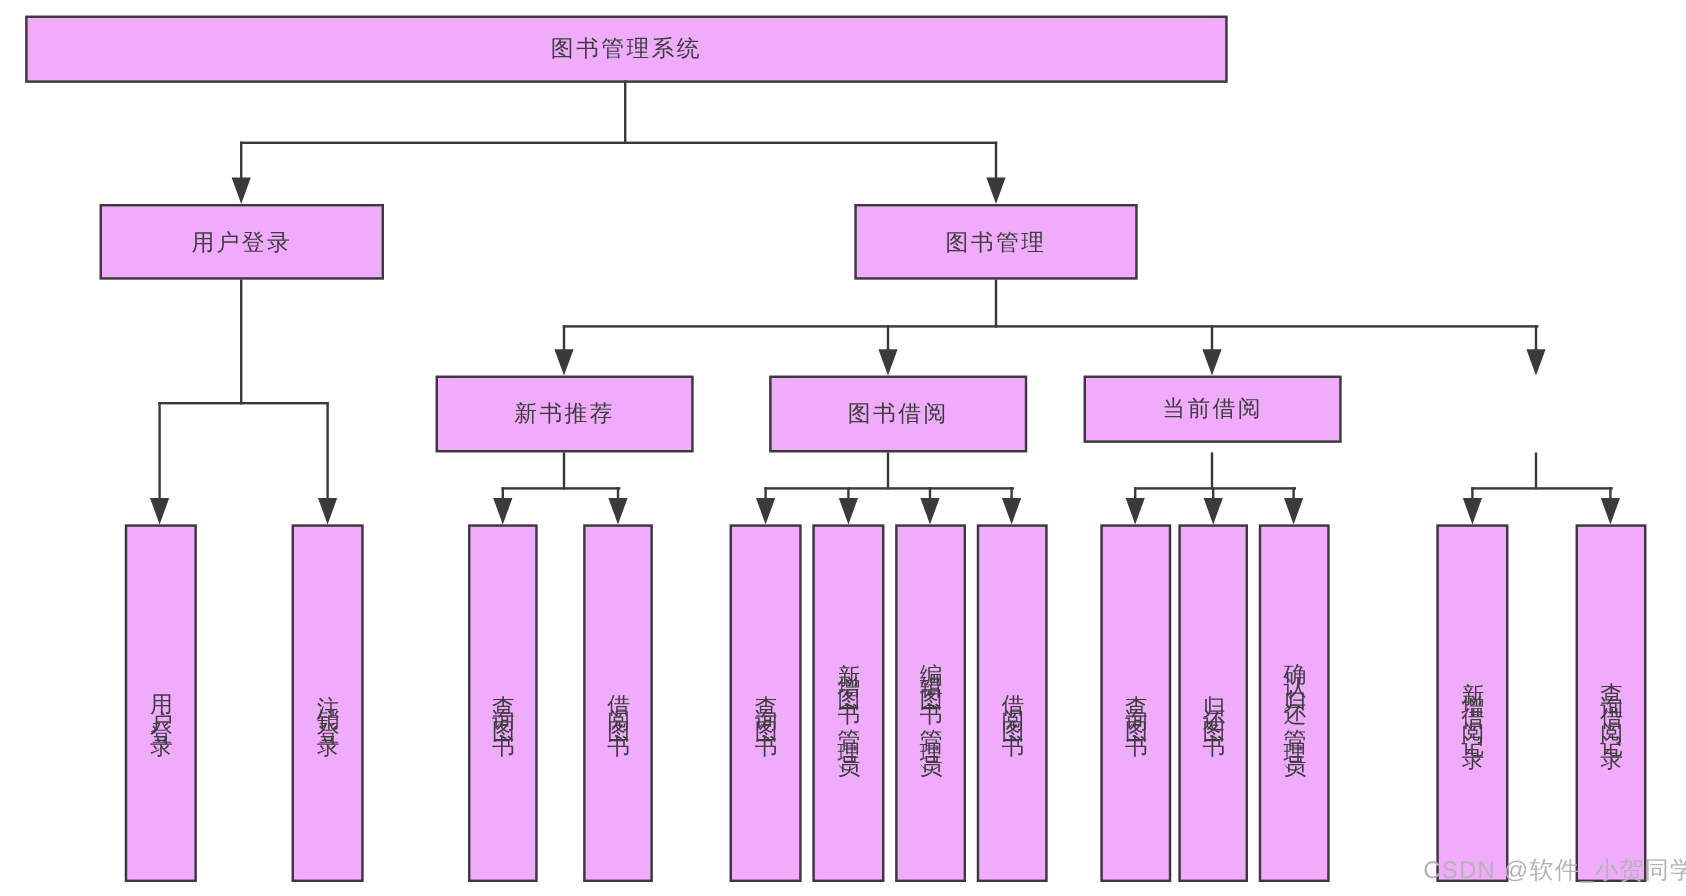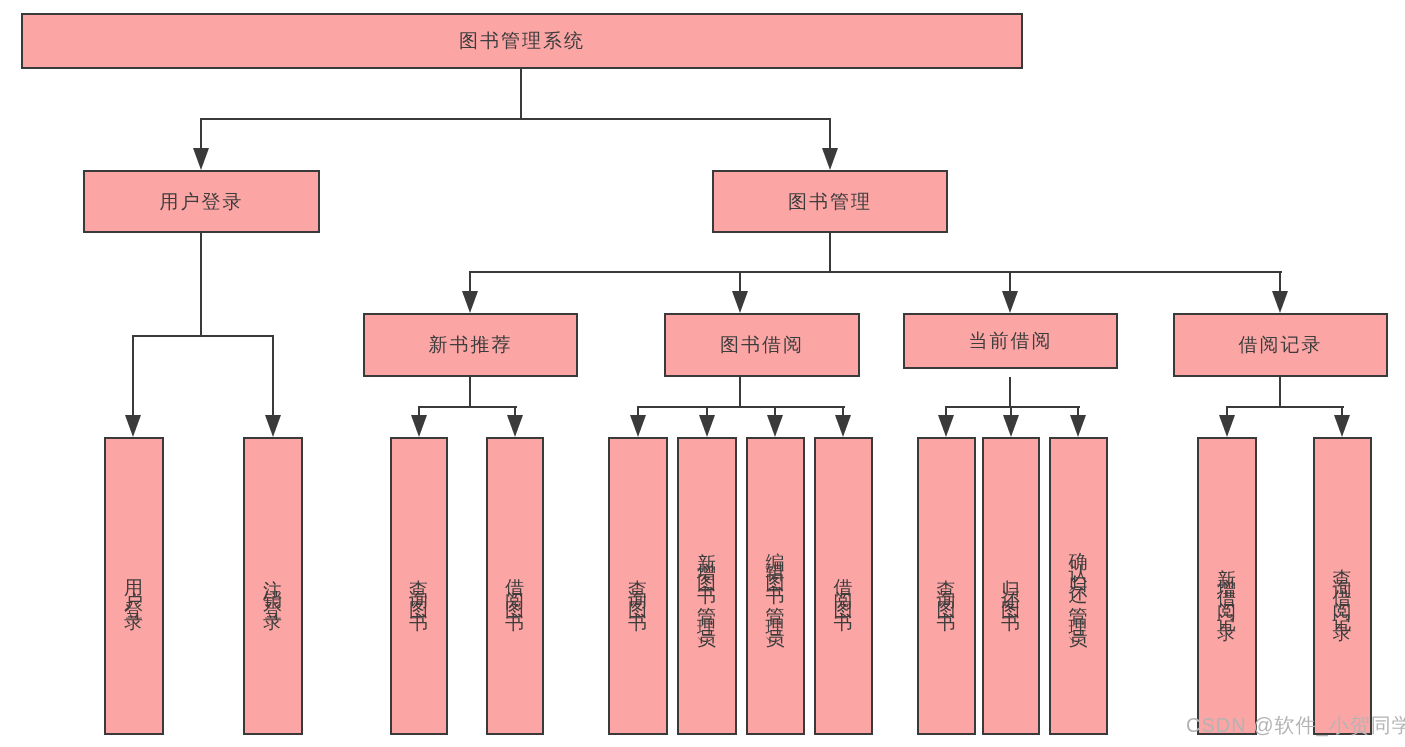--- a/index.html
+++ b/index.html
@@ -1,21 +1,21 @@
 <!DOCTYPE html>
 <html><head>
 <meta charset="utf-8">
 <style>
   html,body{margin:0;padding:0;background:#ffffff;}
   #stage{
     position:relative;width:1405px;height:747px;background:#ffffff;overflow:hidden;
     font-family:"Liberation Sans","DejaVu Sans",sans-serif;
   }
   .box{
-    position:absolute;box-sizing:border-box;border:2px solid #3a3a3a;background:#fca5a5;
+    position:absolute;box-sizing:border-box;border:2px solid #3a3a3a;background:#f0abfc;
     display:flex;align-items:center;justify-content:center;color:#3d3d3d;
   }
   .box.h span{font-size:19px;letter-spacing:2px;white-space:nowrap;}
   .box.v span{
     writing-mode:vertical-rl;text-orientation:mixed;
     font-size:19px;letter-spacing:11px;line-height:1;white-space:nowrap;
   }
   .vline,.hline{position:absolute;background:#3a3a3a;}
   .vline{width:2px;}
   .hline{height:2px;}
@@ -41,28 +41,25 @@
   <div class="box h" style="left:83px;top:170px;width:237px;height:63px">
     <span>用户登录</span>
   </div>
   <div class="box h" style="left:363px;top:313px;width:215px;height:64px">
     <span>新书推荐</span>
   </div>
 
   <div class="box h" style="left:712px;top:170px;width:236px;height:63px">
     <span>图书管理</span>
   </div>
-  <div class="box h" style="left:664px;top:313px;width:196px;height:64px">
+  <div class="box h" style="left:641px;top:313px;width:215px;height:64px">
     <span>图书借阅</span>
   </div>
   <div class="box h" style="left:903px;top:313px;width:215px;height:56px">
     <span>当前借阅</span>
-  </div>
-  <div class="box h" style="left:1173px;top:313px;width:215px;height:64px">
-    <span>借阅记录</span>
   </div>
 
   <div class="box v" style="left:104px;top:437px;width:60px;height:298px">
     <span>用户登录</span>
   </div>
   <div class="box v" style="left:243px;top:437px;width:60px;height:298px">
     <span>注销登录</span>
   </div>
 
   <div class="box v" style="left:390px;top:437px;width:58px;height:298px">

